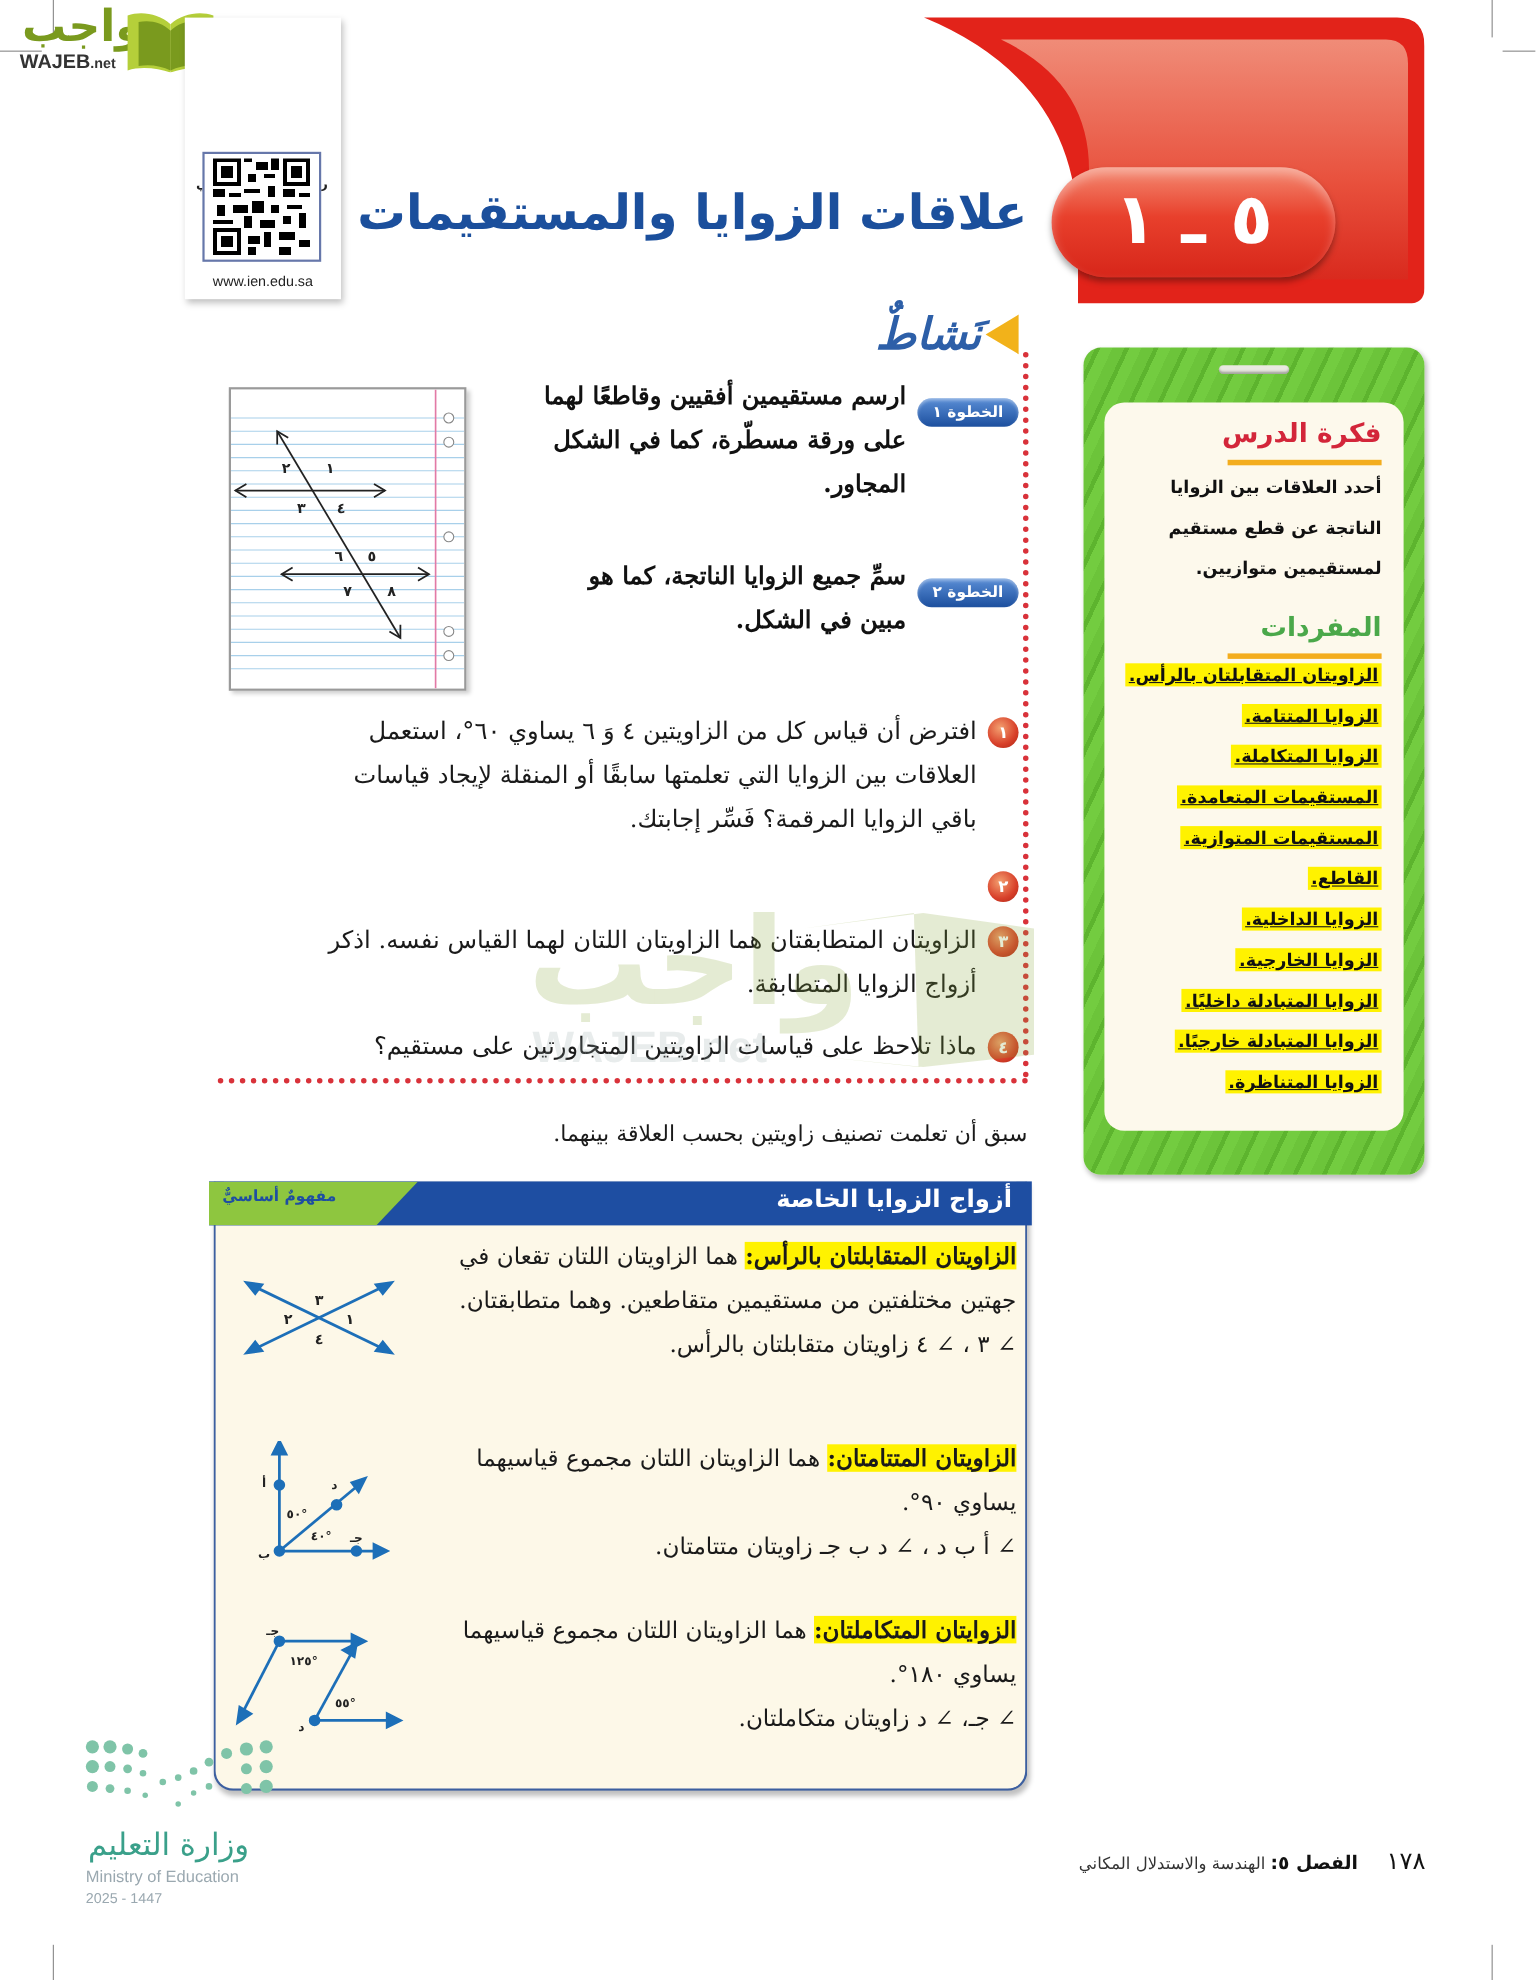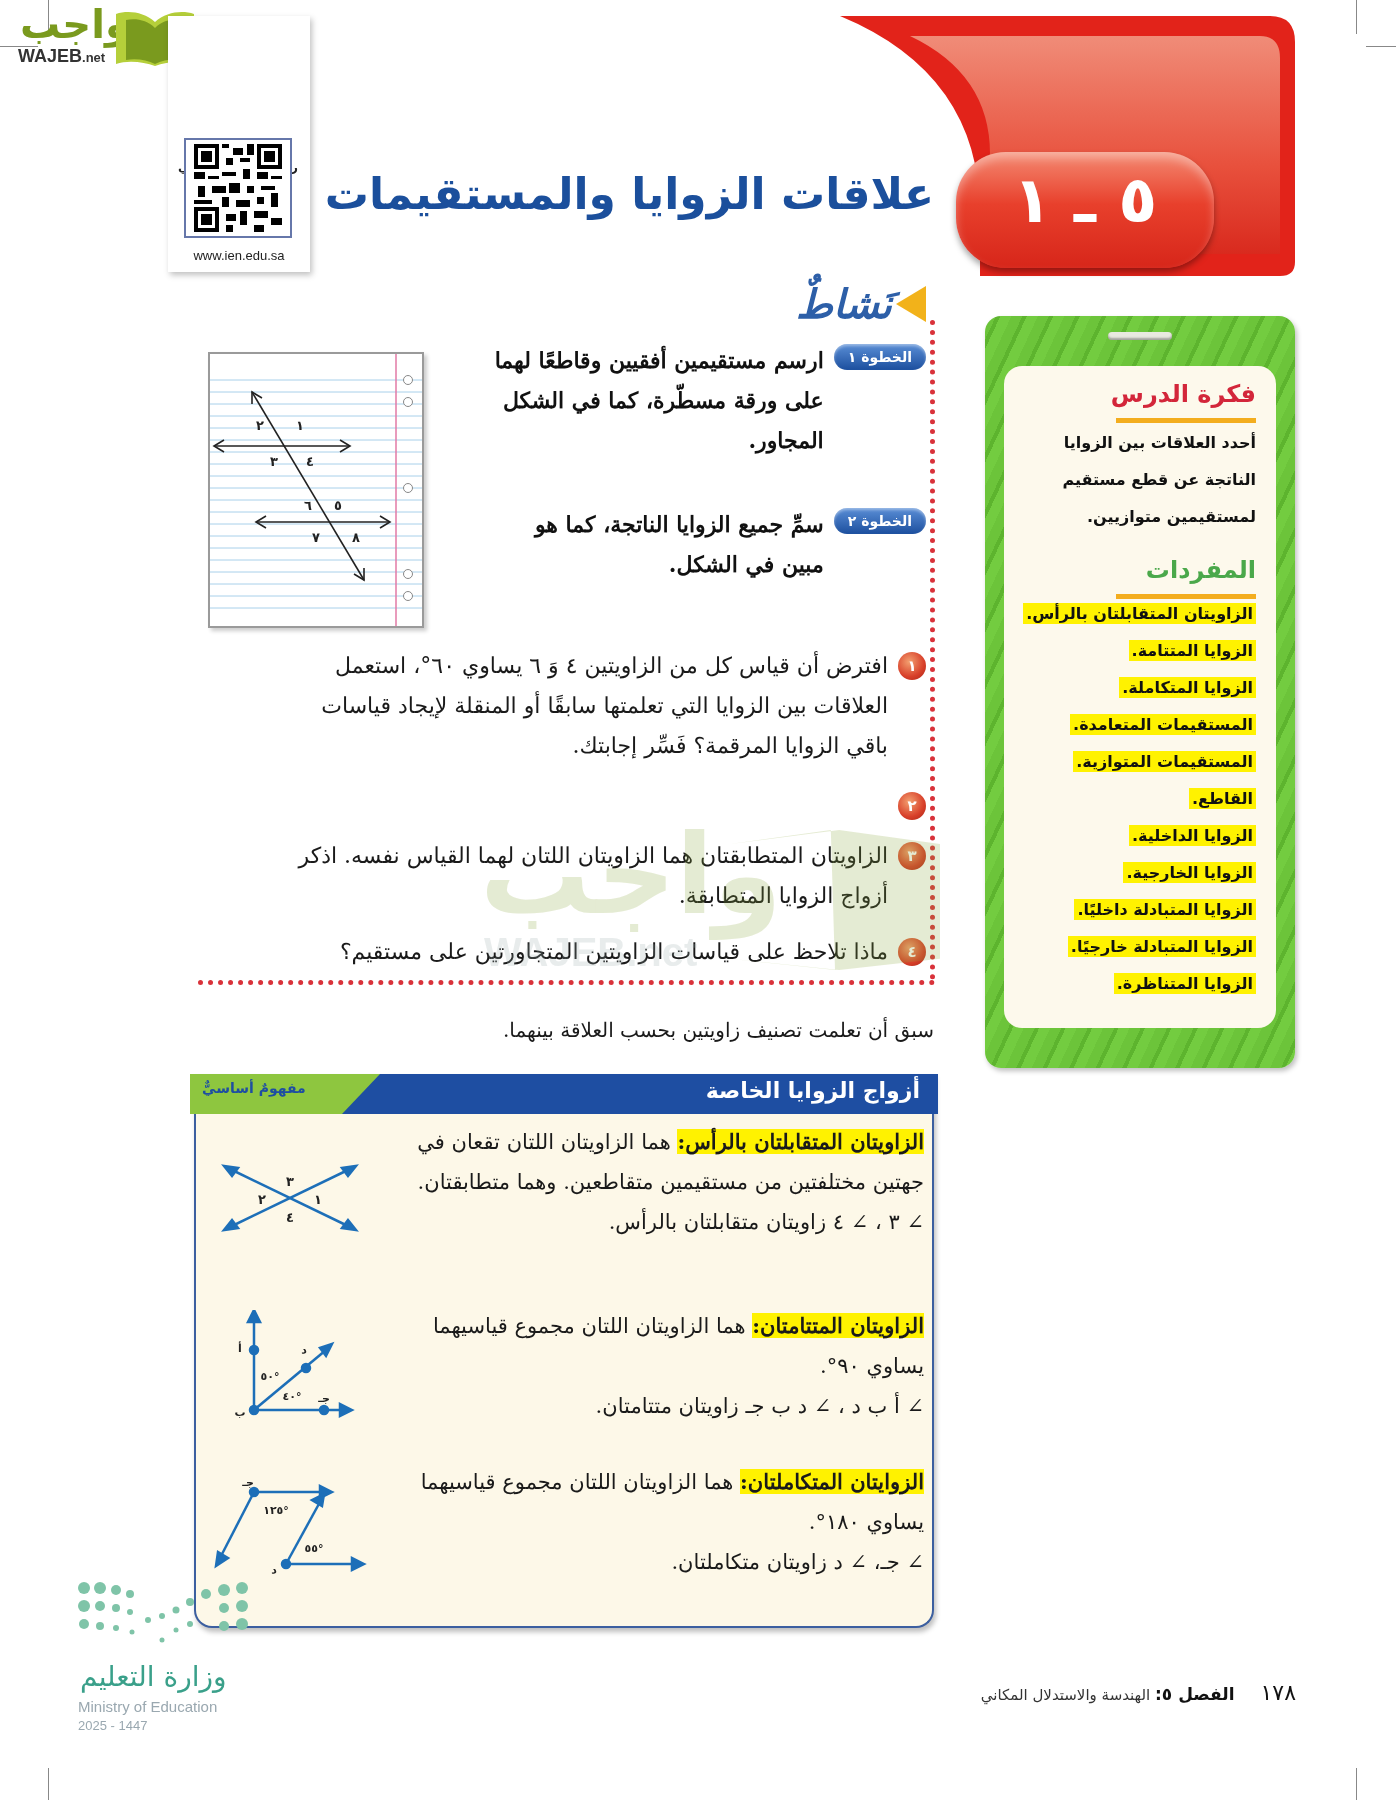--- a/index.html
+++ b/index.html
@@ -19,35 +19,35 @@
   .wajeb-book { position: absolute; left: 106px; top: 4px; width: 82px; height: 58px; }
 
   
   .qr-card { left: 168px; top: 16px; width: 142px; height: 256px; background: #fff; box-shadow: 2px 3px 6px rgba(0,0,0,0.25); }
   .qr-label { position: absolute; right: 12px; top: 100px; font-size: 12px; font-weight: bold; direction: rtl; color: #222; margin-top: 44px; }
   .qr-box { position: absolute; left: 16px; top: 122px; width: 108px; height: 100px; border: 2px solid #6677aa; background: #fff; padding: 4px; }
   .qr-url { position: absolute; left: 0; right: 0; top: 232px; text-align: center; font: 13px "Liberation Sans", sans-serif; color: #222; }
 
   
   .banner-red { left: 840px; top: 14px; width: 455px; height: 262px; }
-  .lesson-pill { left: 956px; top: 152px; width: 258px; height: 116px; border-radius: 50px;
+  .lesson-pill { left: 956px; top: 152px; width: 258px; height: 100px; border-radius: 50px;
     background: linear-gradient(180deg, #f48a72 0%, #e8402c 45%, #d7261a 100%);
     box-shadow: 0 4px 6px rgba(0,0,0,0.35), inset 0 6px 10px rgba(255,255,255,0.35);
     color: #fff; font: bold 64px "DejaVu Sans", sans-serif; text-align: center; line-height: 96px; }
   .lesson-title { right: 462px; top: 168px; font: bold 44px "DejaVu Sans", sans-serif; color: #1b4f9c; direction: rtl; white-space: nowrap; }
 
   
   .activity-head { right: 470px; top: 280px; display: flex; align-items: center; direction: rtl; gap: 4px; }
   .activity-tri { width: 0; height: 0; border-top: 18px solid transparent; border-bottom: 18px solid transparent; border-right: 30px solid #f2b21a; }
   .activity-title { font: bold 40px "DejaVu Serif", serif; color: #2d5fa8; font-style: italic; }
   .dotted-v { left: 930px; top: 320px; width: 0; height: 660px; border-left: 5px dotted #d9323a; }
   .dotted-h { left: 198px; top: 980px; width: 737px; height: 0; border-top: 5px dotted #d9323a; }
 
   .step { right: 470px; direction: rtl; display: flex; gap: 10px; align-items: flex-start; }
-  .step-badge { flex: none; margin-top: 4px; height: 26px; padding: 0 14px; border-radius: 13px;
+  .step-badge { flex: none; margin-top: 22px; height: 26px; padding: 0 14px; border-radius: 13px;
     background: linear-gradient(180deg, #5a8ed6, #1c4f9e); color: #fff; font-size: 14px; font-weight: bold; line-height: 26px;
     box-shadow: inset 0 2px 3px rgba(255,255,255,0.4); }
   .step-text { font: bold 22px "DejaVu Serif", serif; line-height: 40px; color: #111; width: 330px; }
 
   
   .notebook { left: 208px; top: 352px; width: 216px; height: 276px; background: #fff; border: 2px solid #9a9a9a;
     box-shadow: 3px 3px 4px rgba(0,0,0,0.2); }
 
   
   .q { right: 470px; direction: rtl; display: flex; gap: 10px; }
@@ -62,21 +62,21 @@
   
   .sidebar-green { left: 985px; top: 316px; width: 310px; height: 752px; border-radius: 16px;
     background: repeating-linear-gradient(115deg, #6cc43a 0 10px, #5db42e 10px 14px, #73cc40 14px 24px);
     box-shadow: 2px 3px 5px rgba(0,0,0,0.25); }
   .sidebar-handle { left: 1108px; top: 332px; width: 64px; height: 8px; border-radius: 4px; background: #e9e9e0; box-shadow: inset 0 -2px 2px rgba(0,0,0,0.3); }
   .sidebar-panel { left: 1004px; top: 366px; width: 272px; height: 662px; border-radius: 18px; background: #fdf9ec; }
   .side-h { right: 140px; font: bold 24px "DejaVu Sans", sans-serif; direction: rtl; }
   .side-underline { right: 140px; width: 140px; height: 5px; background: #f3ad1e; }
   .side-idea-text { right: 140px; top: 424px; width: 240px; direction: rtl; font: bold 16px "DejaVu Sans", sans-serif; line-height: 37px; color: #111; }
   .vocab-list { right: 140px; top: 602px; direction: rtl; text-align: right; }
-  .vocab-item { display: block; height: 37px; }
+  .vocab-item { display: block; height: 37px; text-decoration: underline; }
   .vocab-item span { background: #fff200; font: bold 16px "DejaVu Sans", sans-serif; padding: 1px 3px; line-height: 24px; color: #111; }
 
   
   .intro { right: 462px; top: 1018px; font: 20px "DejaVu Serif", serif; direction: rtl; color: #1a1a1a; }
 
   
   .concept { left: 194px; top: 1074px; width: 740px; height: 554px; border: 2px solid #3c5fa0; border-top: none;
     border-radius: 0 0 18px 18px; background: #fdf8e8; box-shadow: 2px 4px 5px rgba(0,0,0,0.25); }
   .concept-head { left: 190px; top: 1074px; width: 748px; height: 40px; background: #1e4ea2; }
   .concept-tag { left: 190px; top: 1074px; width: 190px; height: 40px; background: #8ec63f;

